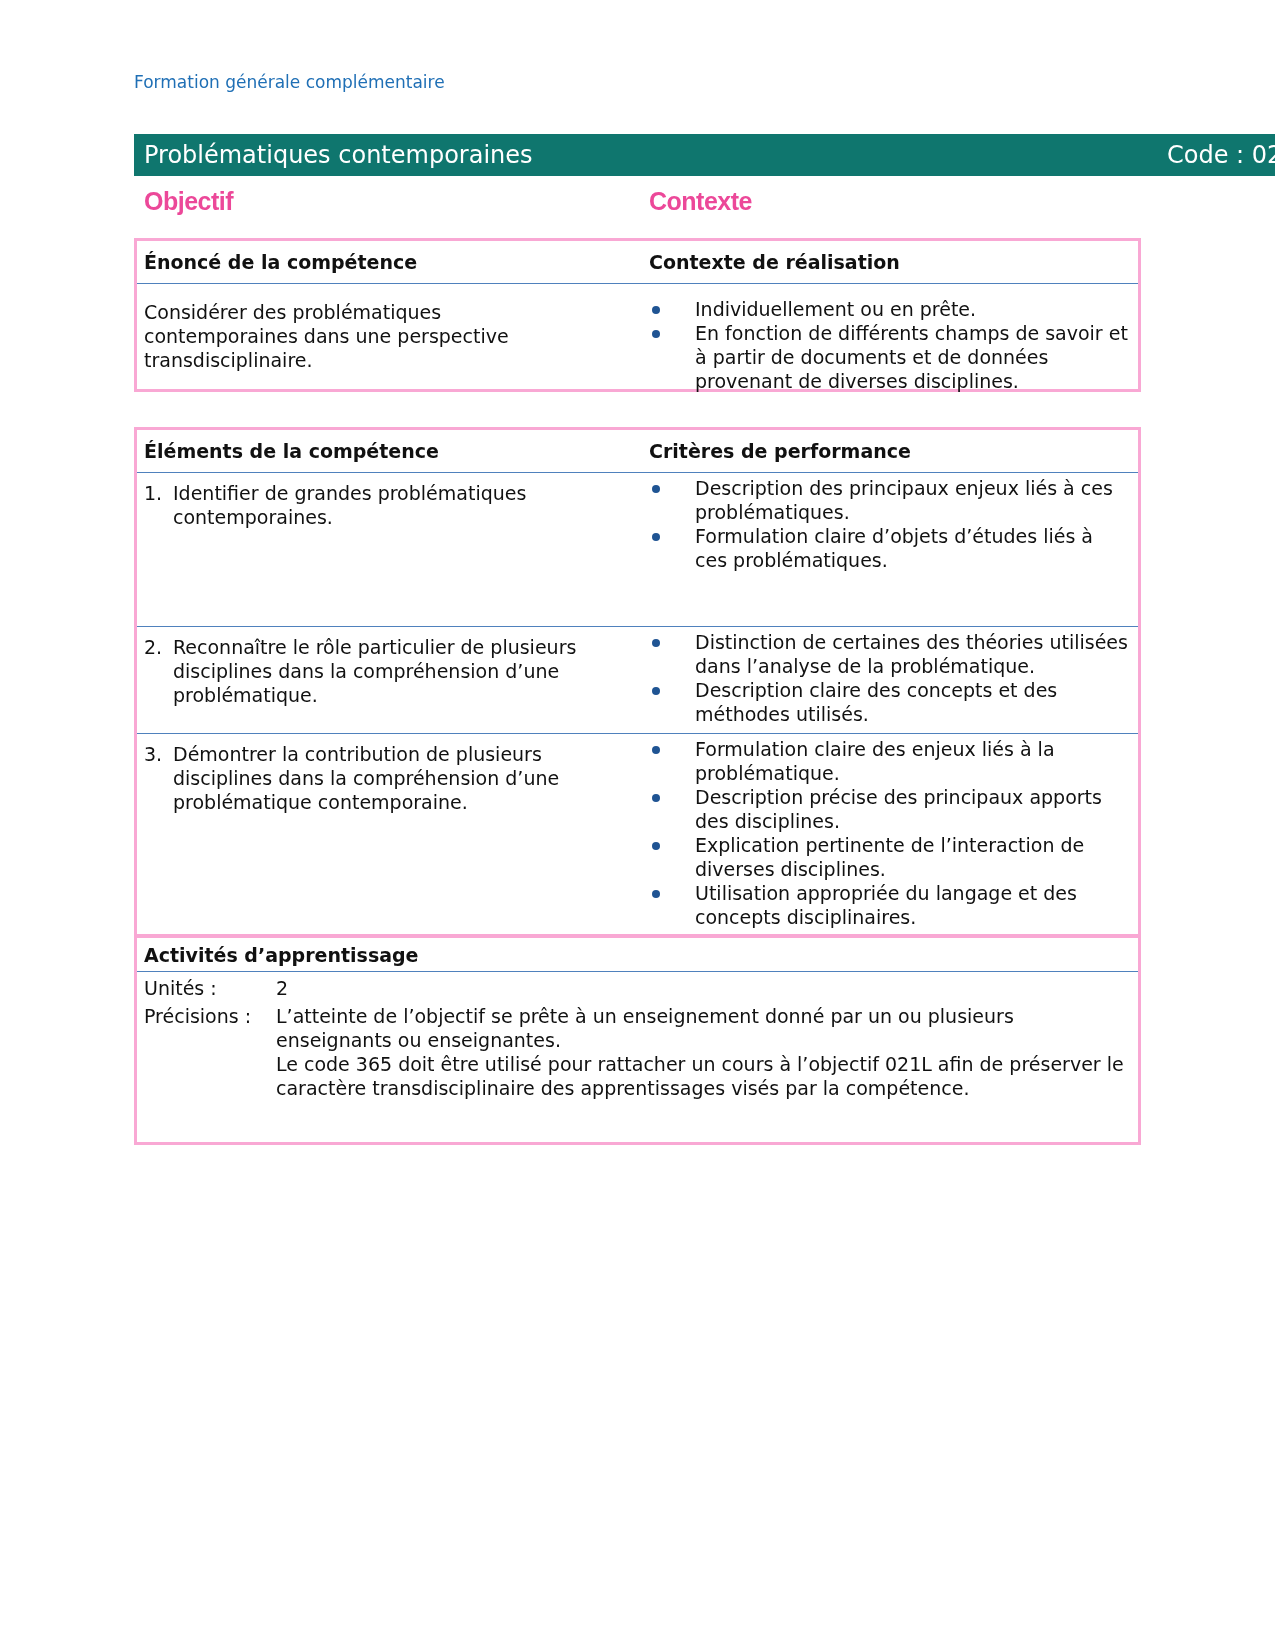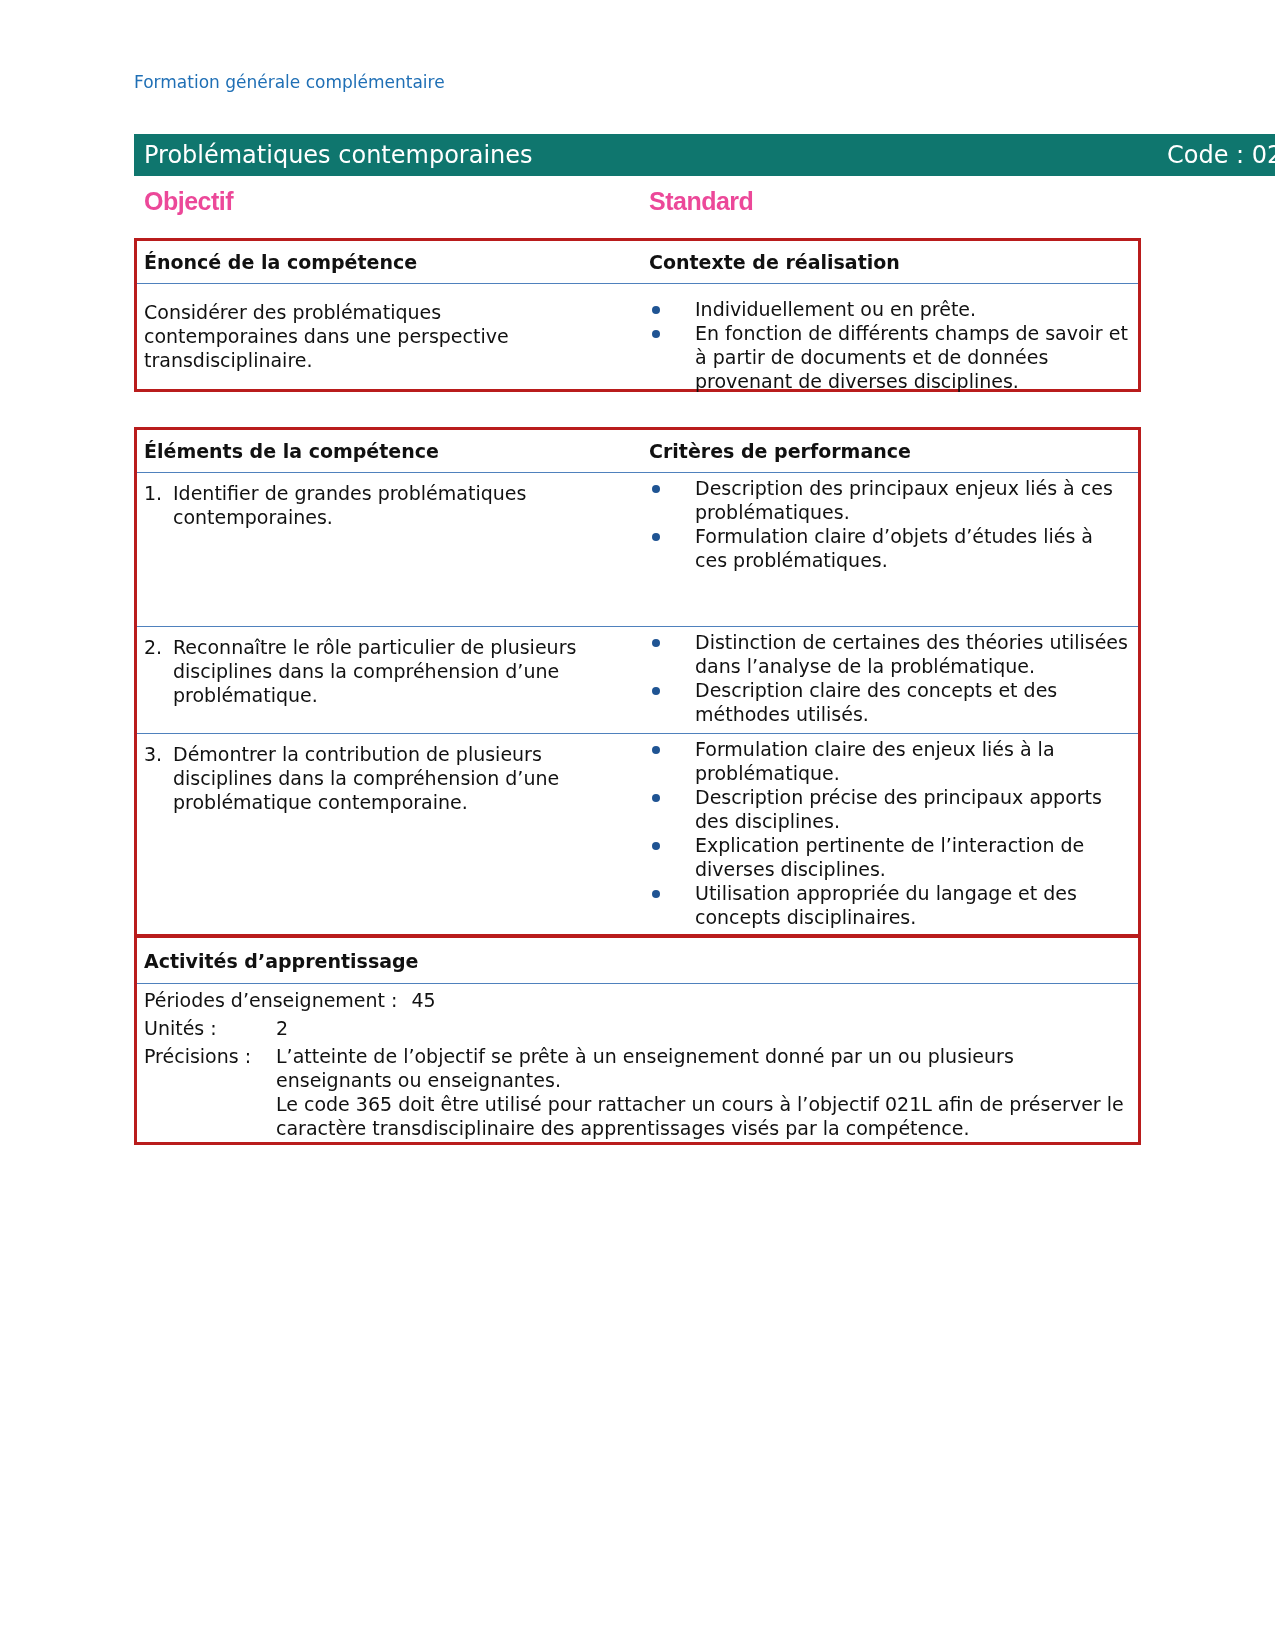--- a/index.html
+++ b/index.html
@@ -22,21 +22,21 @@
   }
   .section-heads span {
     position: absolute; top: 0; font-family: "Liberation Sans", sans-serif;
     font-weight: bold; font-size: 25px; color: #ec4899; letter-spacing: -0.5px;
   }
   .sec-obj { left: 10px; }
   .sec-std { left: 515px; }
 
   .box {
     position: absolute; left: 134px; width: 1007px;
-    border: 3px solid #b91c1c; box-sizing: border-box; background: #fff;
+    border: 3px solid #f9a8d4; box-sizing: border-box; background: #fff;
   }
   .box .hdr {
     display: flex; height: 43px; border-bottom: 1px solid #4f81bd; box-sizing: border-box;
     align-items: center; font-weight: bold; font-size: 19px;
   }
   .col-l { width: 503px; padding-left: 7px; box-sizing: border-box; }
   .col-r { flex: 1; padding-left: 9px; box-sizing: border-box; }
   .row { display: flex; box-sizing: border-box; }
   .row + .row { border-top: 1px solid #4f81bd; }
   .txt { font-size: 19px; line-height: 24px; }
@@ -61,21 +61,21 @@
 
 <div class="top-title">Formation générale complémentaire</div>
 
 <div class="header-bar">
   <span>Problématiques contemporaines</span>
   <span>Code : 021L</span>
 </div>
 
 <div class="section-heads">
   <span class="sec-obj">Objectif</span>
-  <span class="sec-std">Standard</span>
+  <span class="sec-std">Contexte</span>
 </div>
 
 <div class="box" style="top:238px; height:154px;">
   <div class="hdr">
     <div class="col-l">Énoncé de la compétence</div>
     <div class="col-r">Contexte de réalisation</div>
   </div>
   <div class="row" style="padding-top:5px;margin-top:8px;">
     <div class="col-l txt" style="padding-top:3px; padding-right:40px;">Considérer des problématiques contemporaines dans une perspective transdisciplinaire.</div>
     <div class="col-r">
@@ -132,28 +132,24 @@
         <li>Formulation claire des enjeux liés à la problématique.</li>
         <li>Description précise des principaux apports des disciplines.</li>
         <li>Explication pertinente de l’interaction de diverses disciplines.</li>
         <li>Utilisation appropriée du langage et des concepts disciplinaires.</li>
       </ul>
     </div>
   </div>
 </div>
 
 <div class="box" style="top:935px; height:210px;">
-  <div class="hdr" style="height:46px;">
+  <div class="hdr" style="height:34px;">
     <div class="col-l" style="width:100%;">Activités d’apprentissage</div>
   </div>
   <div class="act-body">
-    <div class="act-line">
-      <span style="margin-right:14px;">Périodes d’enseignement :</span>
-      <span>45</span>
-    </div>
     <div class="act-line">
       <span class="act-label">Unités :</span>
       <span>2</span>
     </div>
     <div class="act-line">
       <span class="act-label">Précisions :</span>
       <div class="act-val">
         <p>L’atteinte de l’objectif se prête à un enseignement donné par un ou plusieurs enseignants ou enseignantes.</p>
         <p>Le code 365 doit être utilisé pour rattacher un cours à l’objectif 021L afin de préserver le caractère transdisciplinaire des apprentissages visés par la compétence.</p>
       </div>

